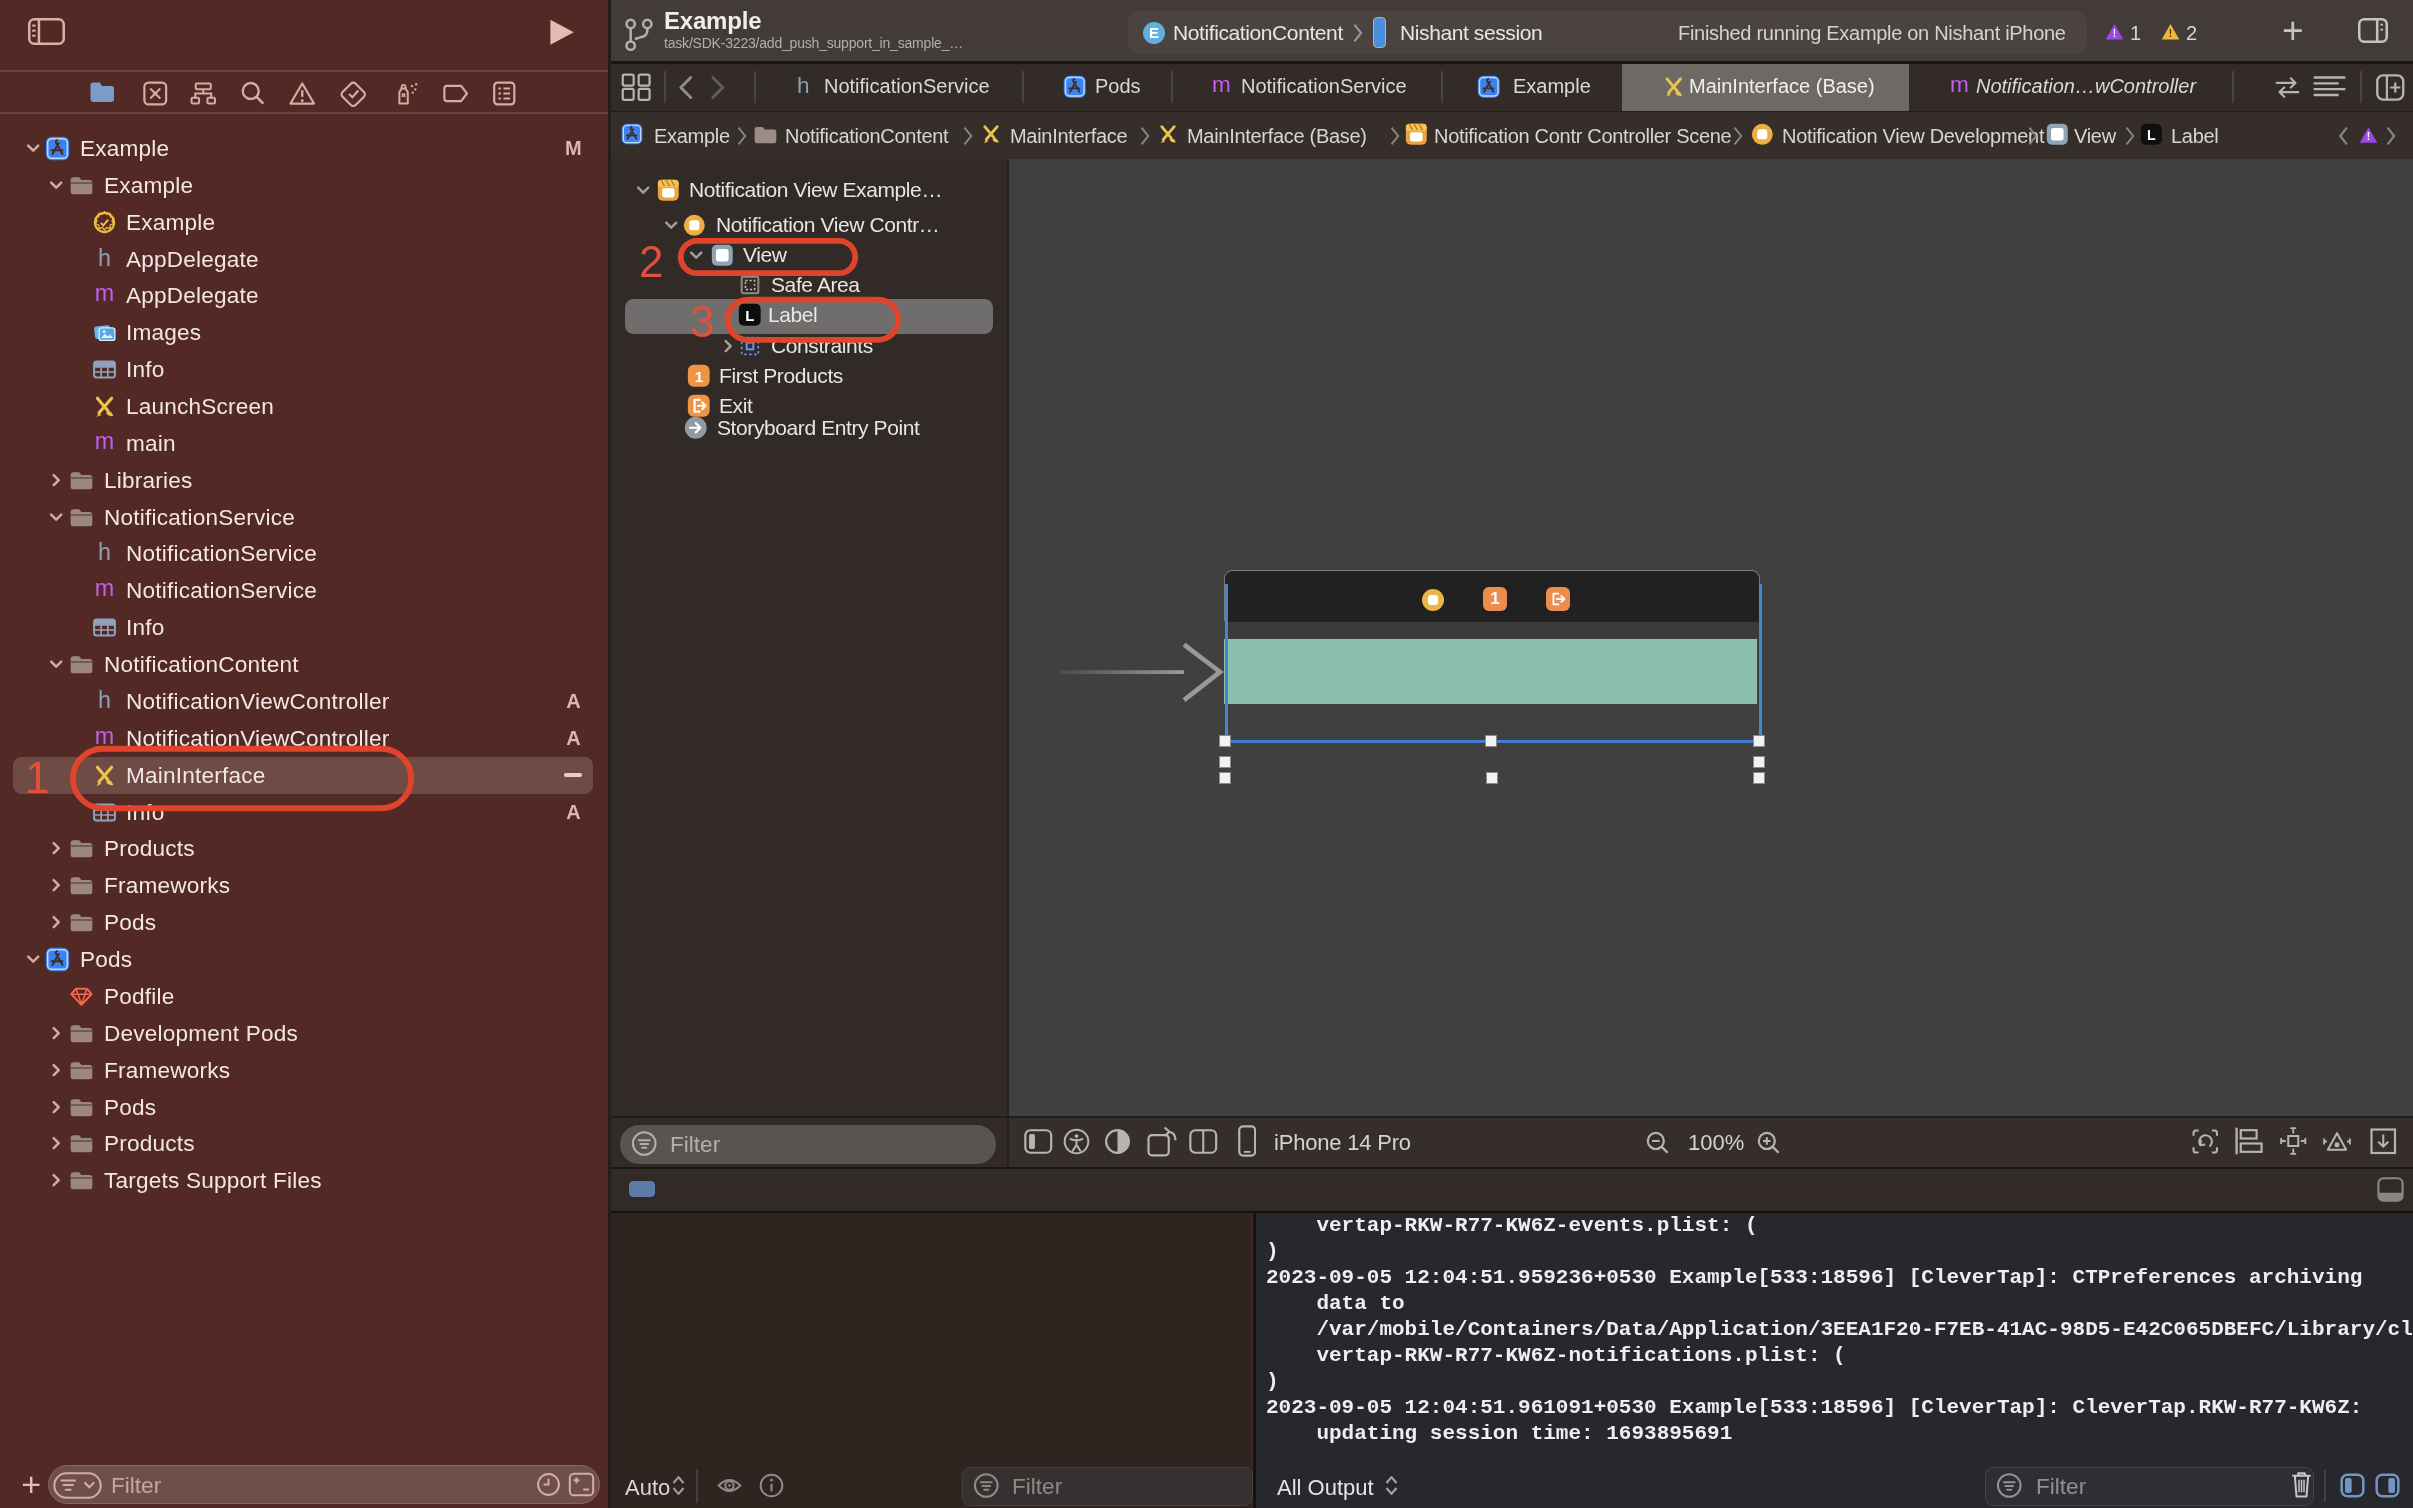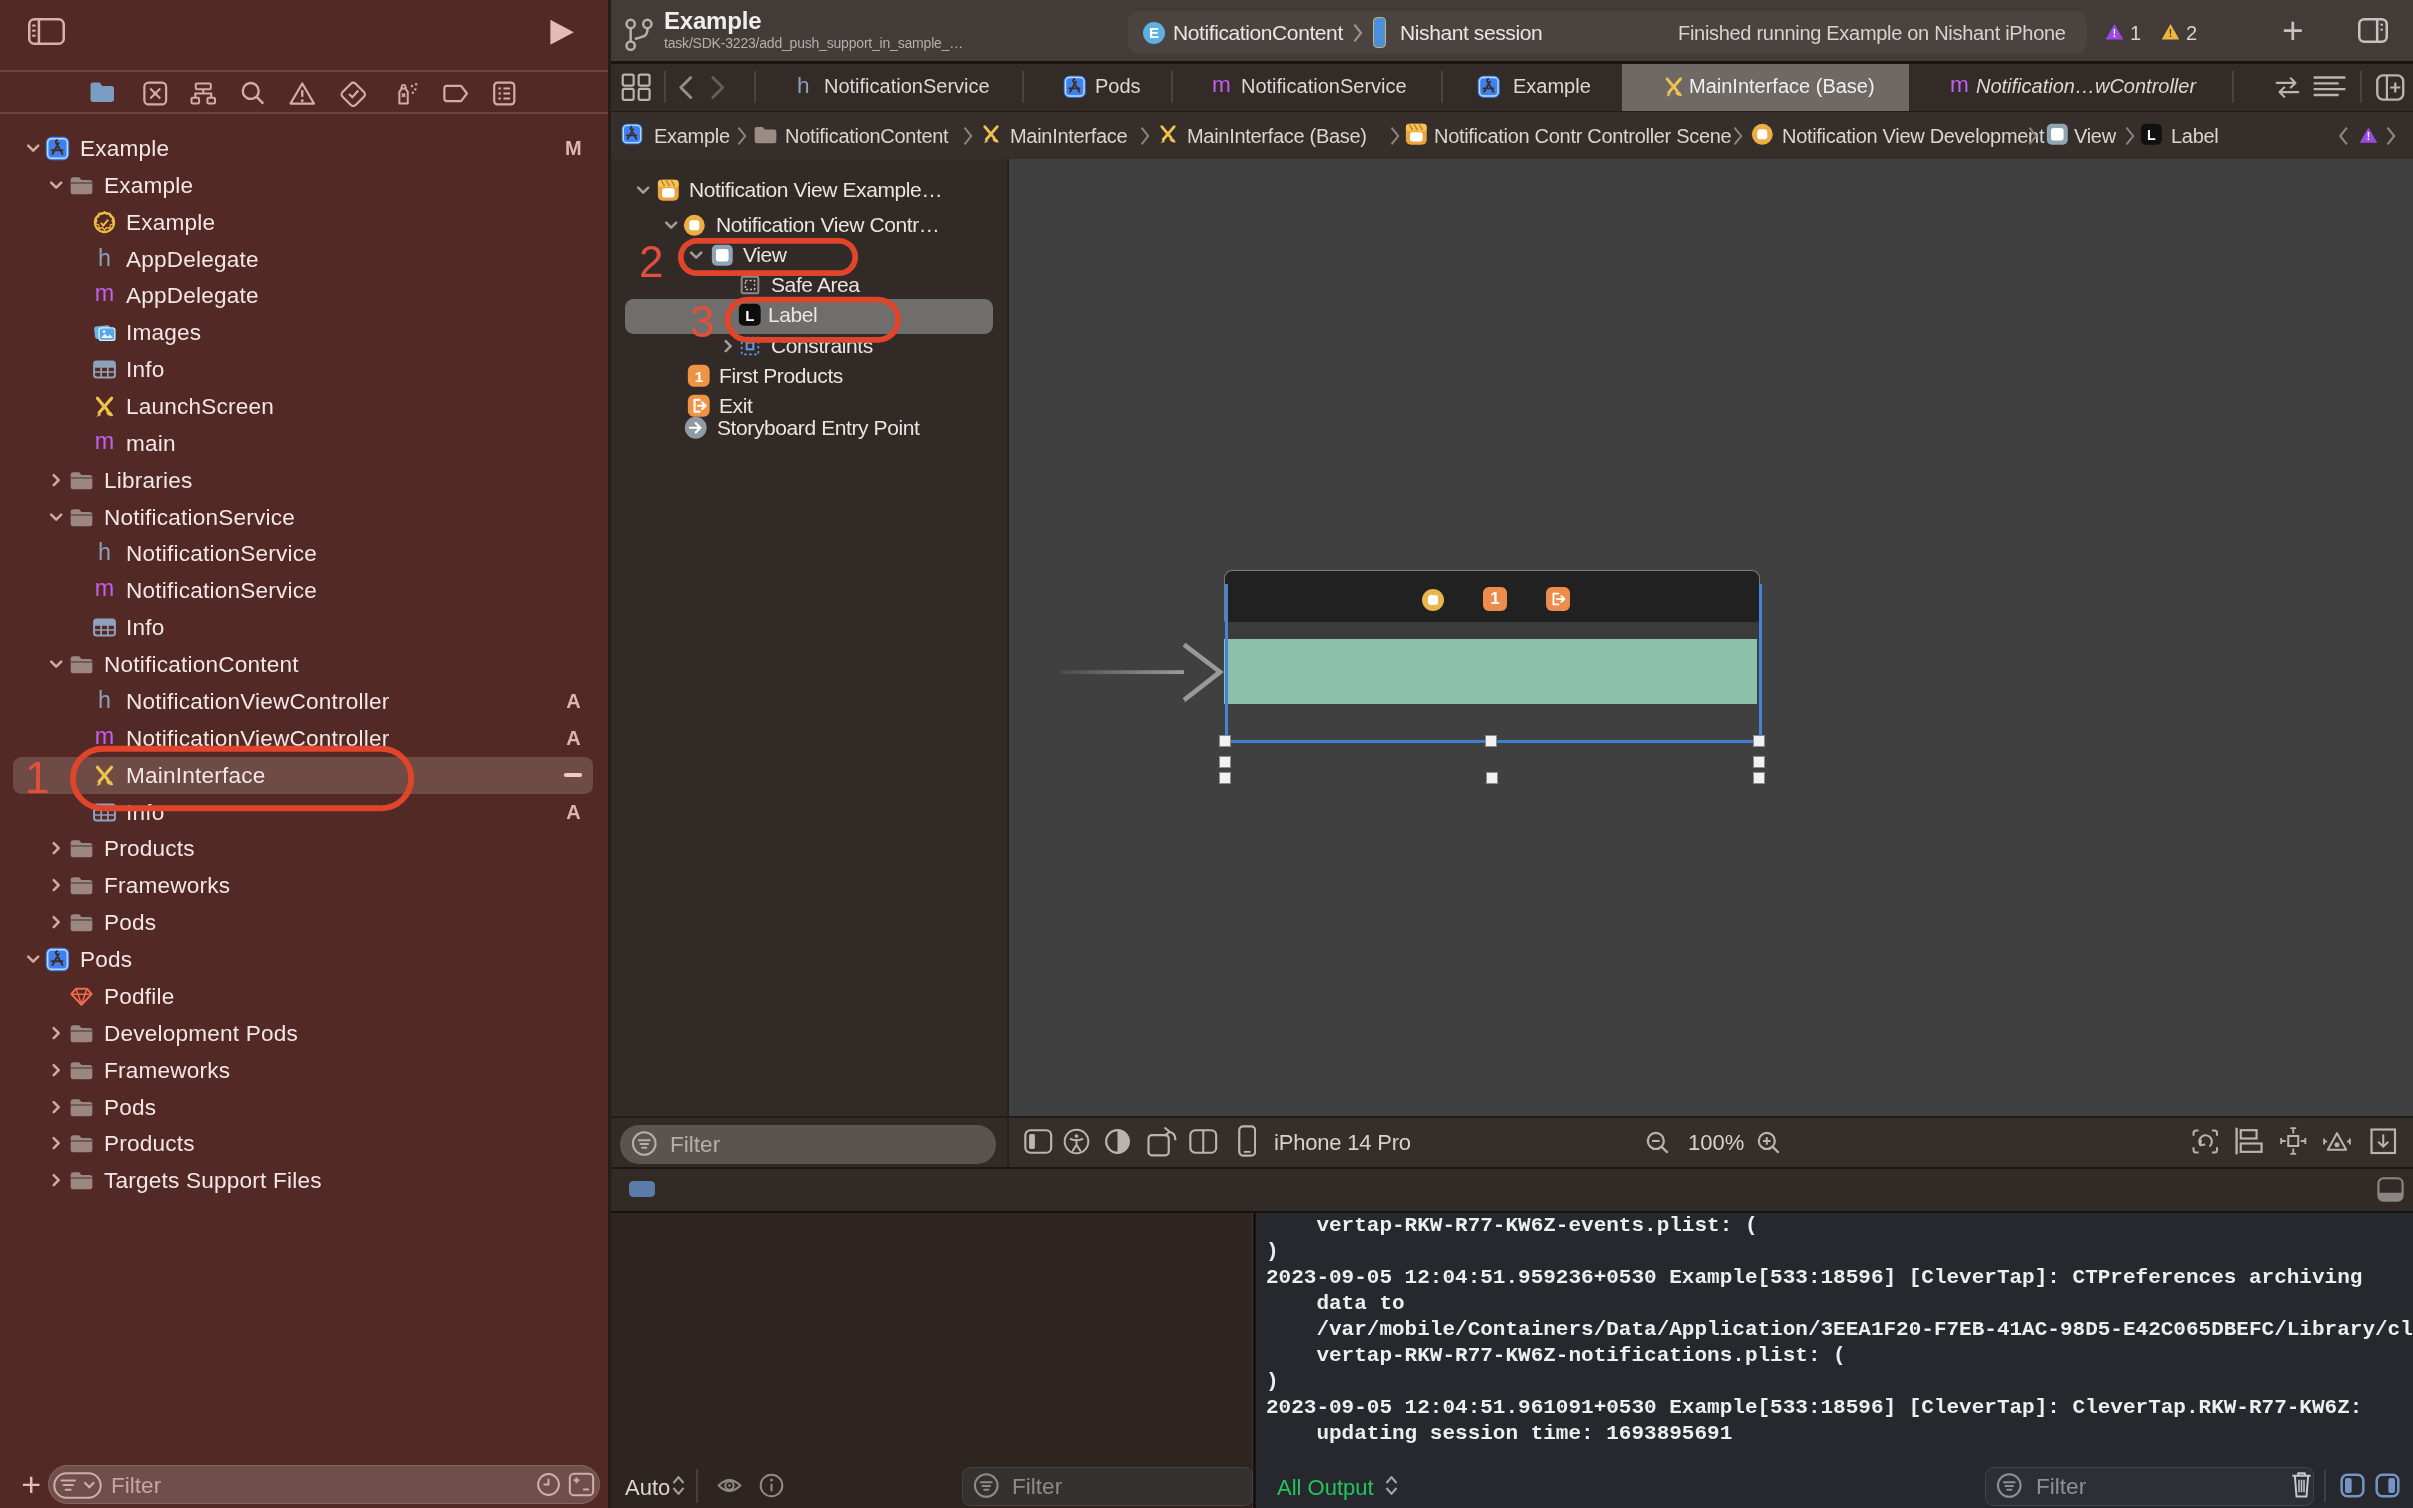--- a/index.html
+++ b/index.html
@@ -883,21 +883,21 @@
 <circle cx="15" cy="15" r="13" fill="none" stroke="#8d8a88" stroke-width="2.4"></circle>
 <circle cx="15" cy="8.5" r="1.8" fill="#8d8a88"></circle>
     <path d="M15 13 v9" stroke="#8d8a88" stroke-width="2.6"></path>
   </svg>
 <div class="abs" style="left:962px;top:1467px;width:291px;height:39px;border-radius:8.4px;background:#353130;border:1.7px solid #47423e"></div>
 <svg class="abs" style="left:972px;top:1472px" width="28.5" height="27" viewBox="0 0 34 32">
 <circle cx="17" cy="16" r="13.5" fill="none" stroke="#8f8a86" stroke-width="2.4"></circle>
 <path d="M10.5 12 h13 M12.5 16.5 h9 M14.5 21 h5" stroke="#8f8a86" stroke-width="2.4" stroke-linecap="round"></path>
   </svg>
 <div class="abs" style="left:1012px;top:1474px;color:#8f8a86;font-size:22.6px">Filter</div>
-<div class="abs" style="left:1277px;top:1475px;color:#22c55e;font-size:22px">All Output</div>
+<div class="abs" style="left:1277px;top:1475px;color:#e5e5e5;font-size:22px">All Output</div>
 <svg class="abs" style="left:1383px;top:1473px" width="17" height="25" viewBox="0 0 20 30">
 <path d="M4 12 l6-7 l6 7 M4 18 l6 7 l6-7" fill="none" stroke="#a2a4a8" stroke-width="2.6" stroke-linejoin="round"></path>
   </svg>
 <div class="abs" style="left:1985px;top:1467px;width:329px;height:39px;border-radius:8.4px;background:#2d2f35;border:1.7px solid #43454c"></div>
 <svg class="abs" style="left:1995px;top:1472px" width="28.5" height="27" viewBox="0 0 34 32">
 <circle cx="17" cy="16" r="13.5" fill="none" stroke="#8e9094" stroke-width="2.4"></circle>
 <path d="M10.5 12 h13 M12.5 16.5 h9 M14.5 21 h5" stroke="#8e9094" stroke-width="2.4" stroke-linecap="round"></path>
   </svg>
 <div class="abs" style="left:2036px;top:1474px;color:#8e9094;font-size:22.6px">Filter</div>
 <svg class="abs" style="left:2289px;top:1469px" width="25" height="30" viewBox="0 0 30 36">

